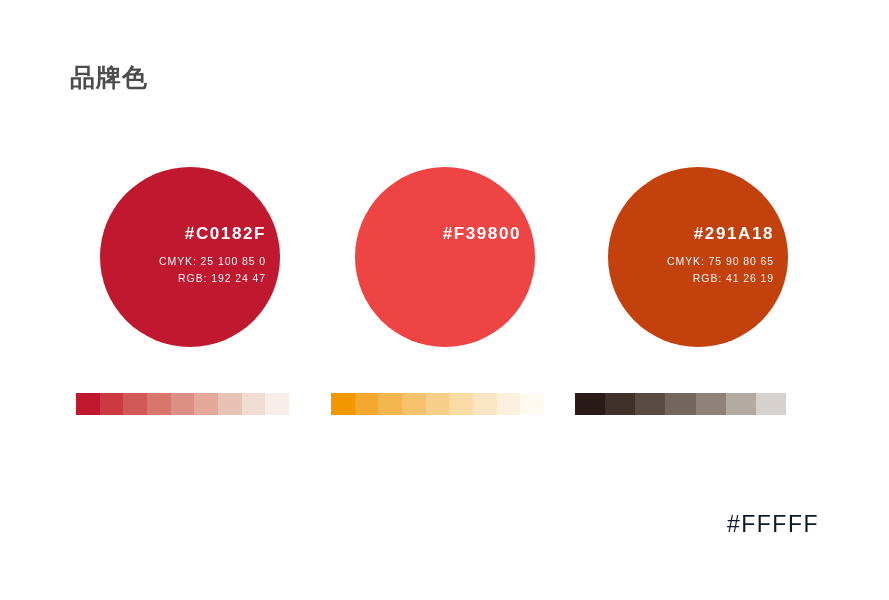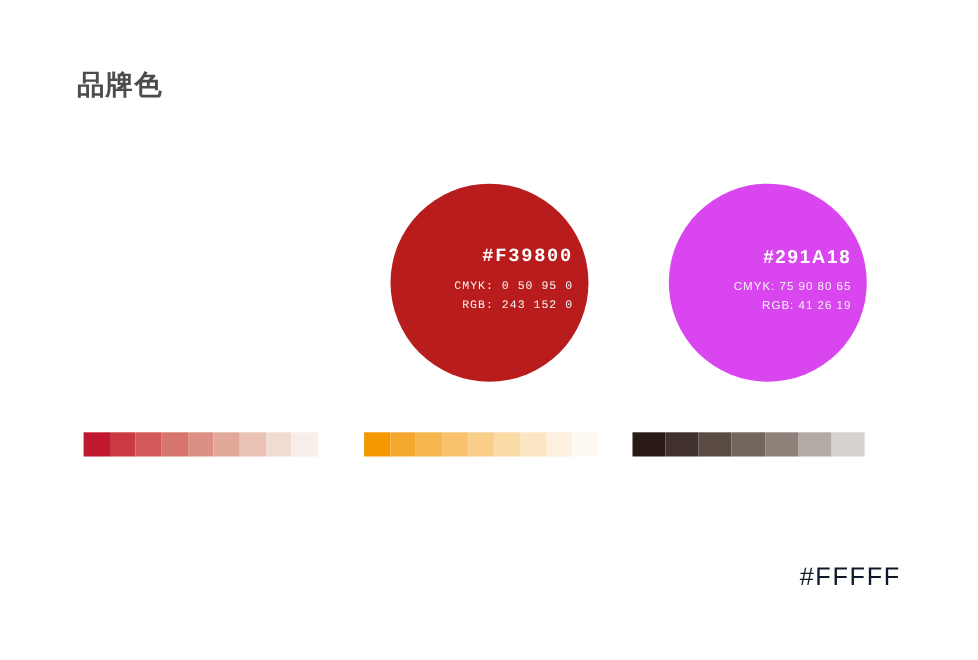--- a/index.html
+++ b/index.html
@@ -107,35 +107,42 @@
     white-space: nowrap;
   }
 </style>
 </head>
 <body style="background: rgb(255, 255, 255);">
 
 <div class="page">
 
   <div class="page-title">品牌色</div>
 
-
-  <div class="swatch-col col-2">
-    <div class="color-circle" style="background: #b91c1c; font-family: Liberation Mono, monospace;">
+  <div class="swatch-col col-1">
+    <div class="color-circle" style="background: rgb(192, 24, 47);">
       <div class="circle-text">
-        <div class="hex-label">#F39800</div>
+        <div class="hex-label">#C0182F</div>
         <div class="spec-block">
-          <div class="spec-line">CMYK: 0  50  95  0</div>
-          <div class="spec-line">RGB: 243  152  0</div>
+          <div class="spec-line">CMYK: 25  100  85  0</div>
+          <div class="spec-line">RGB: 192  24  47</div>
         </div>
       </div>
     </div>
   </div>
 
+  <div class="swatch-col col-2">
+    <div class="color-circle" style="background: #ef4444;">
+      <div class="circle-text">
+        <div class="hex-label">#F39800</div>
+      </div>
+    </div>
+  </div>
+
   <div class="swatch-col col-3">
-    <div class="color-circle" style="background: #d946ef; text-decoration: underline;">
+    <div class="color-circle" style="background: #c2410c; text-decoration: underline;">
       <div class="circle-text">
         <div class="hex-label">#291A18</div>
         <div class="spec-block">
           <div class="spec-line">CMYK: 75  90  80  65</div>
           <div class="spec-line">RGB: 41  26  19</div>
         </div>
       </div>
     </div>
   </div>
 

